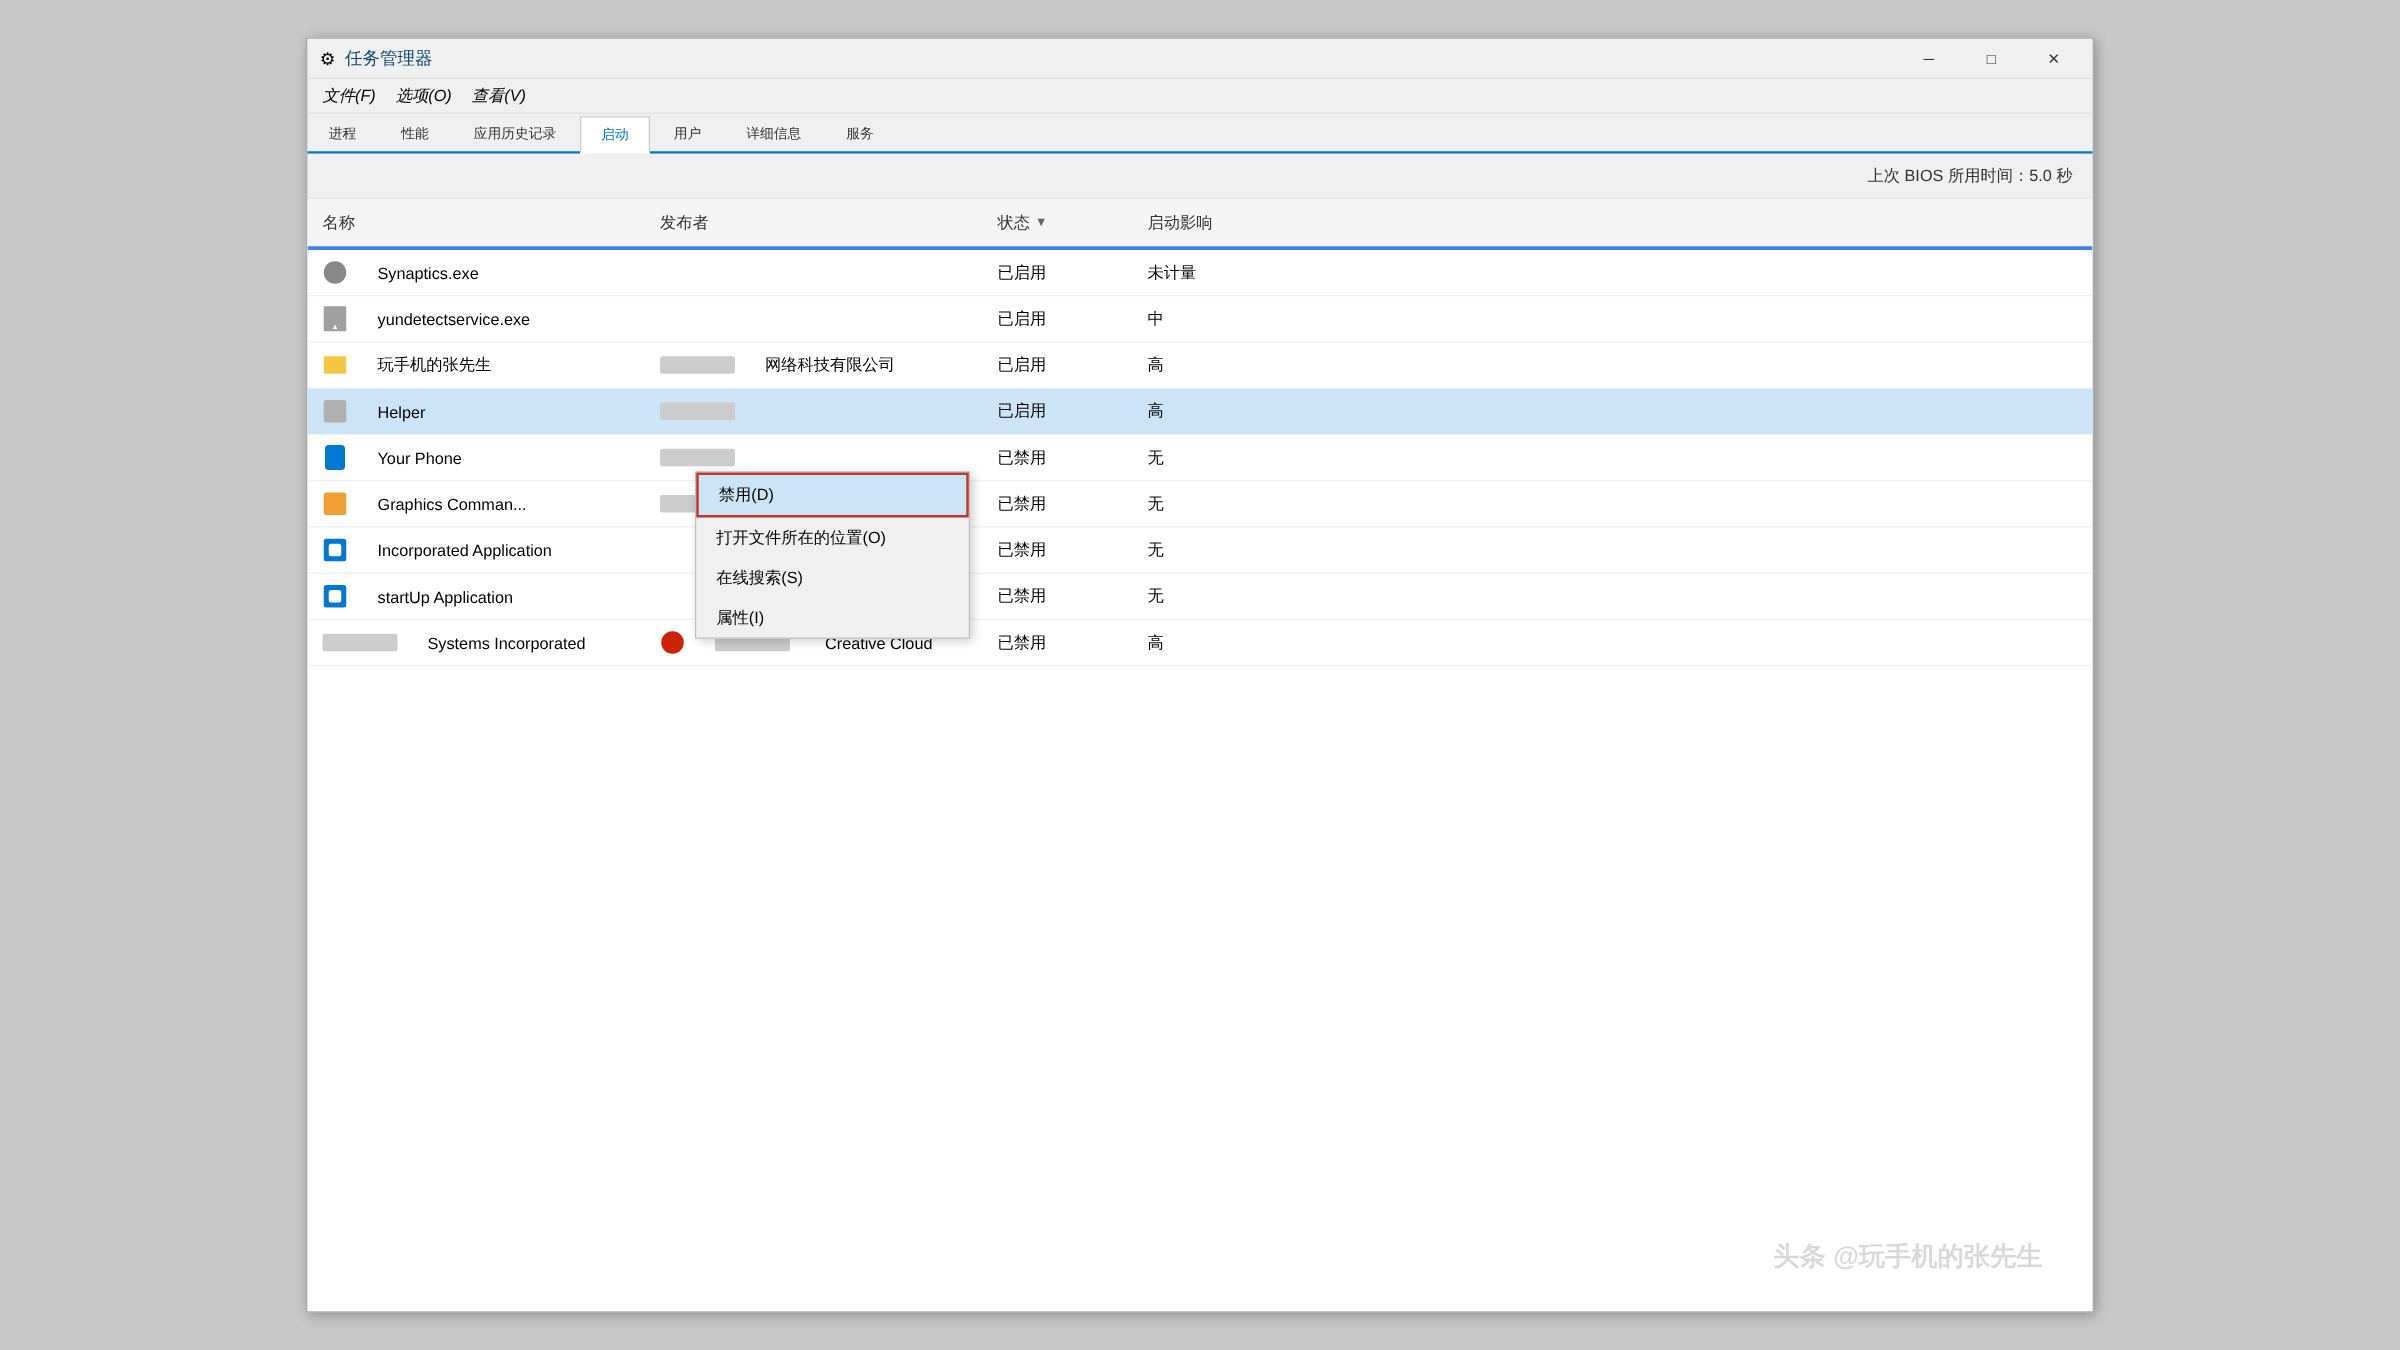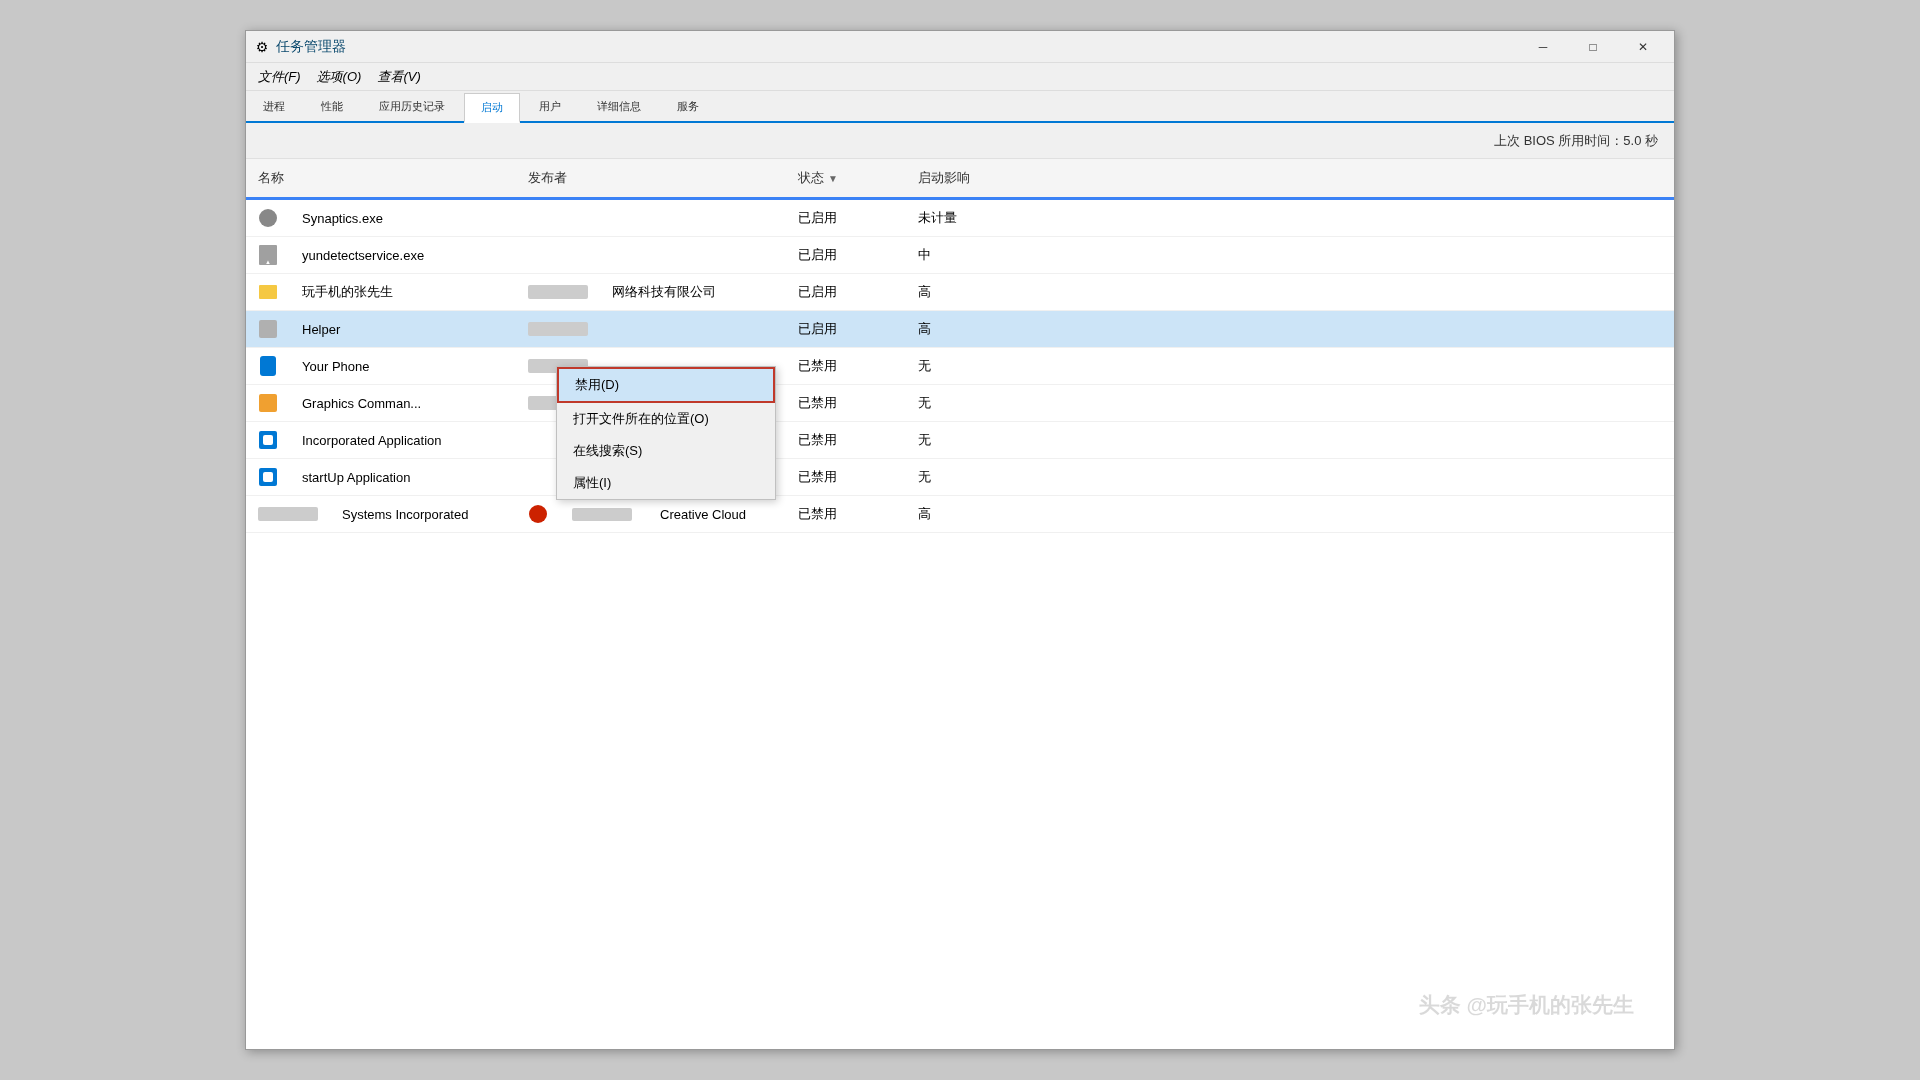--- a/index.html
+++ b/index.html
@@ -185,21 +185,21 @@
       width: 18px;
       height: 14px;
       background: #f5c842;
       border-radius: 1px;
     }
 
     
     .context-menu {
       position: absolute;
       left: 310px;
-      top: 207px;
+      top: 218px;
       width: 220px;
       background: #f0f0f0;
       border: 1px solid #c0c0c0;
       box-shadow: 2px 2px 8px rgba(0,0,0,0.2);
       z-index: 100;
     }
     .context-menu-item {
       padding: 7px 16px;
       font-size: 13px;
       cursor: pointer;

